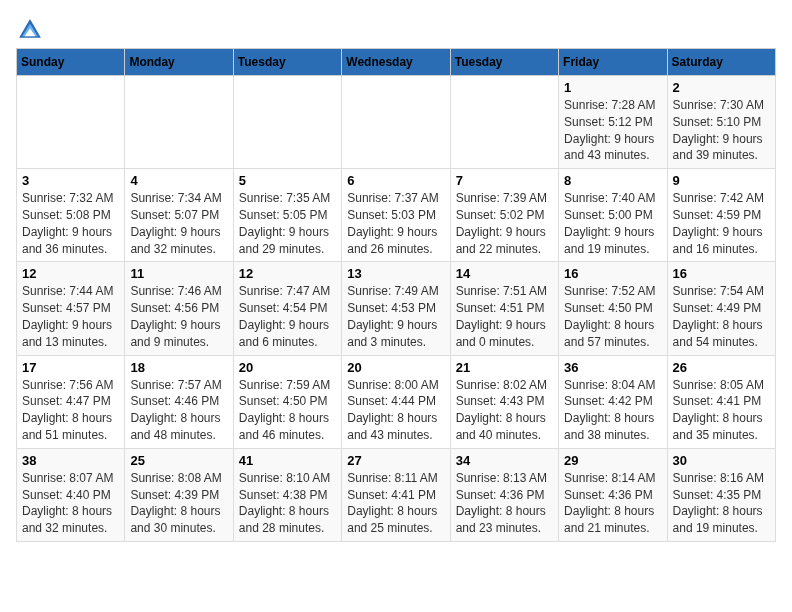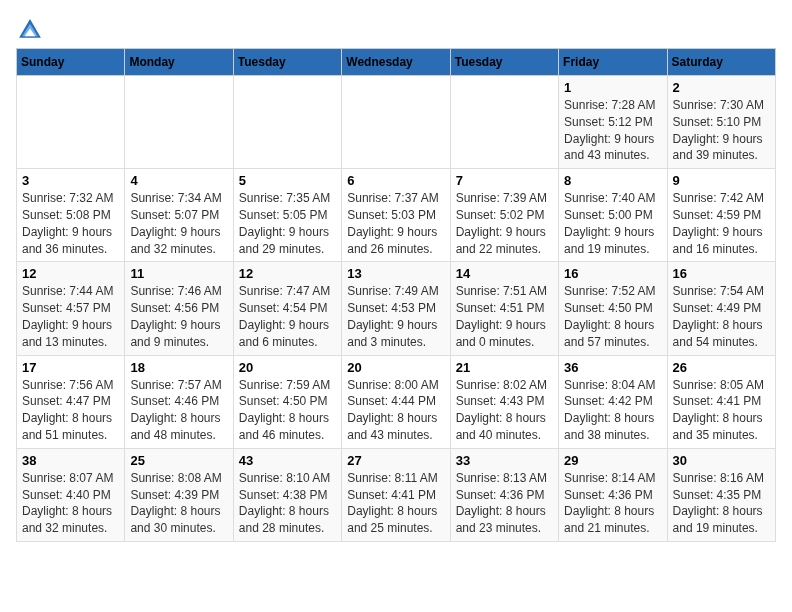--- a/index.html
+++ b/index.html
@@ -283,35 +283,35 @@
 and 32 minutes.</div>
         </td>
         <td>
           <span class="day-num">25</span>
           <div class="day-info">Sunrise: 8:08 AM
 Sunset: 4:39 PM
 Daylight: 8 hours
 and 30 minutes.</div>
         </td>
         <td>
-          <span class="day-num">43</span>
+          <span class="day-num">41</span>
           <div class="day-info">Sunrise: 8:10 AM
 Sunset: 4:38 PM
 Daylight: 8 hours
 and 28 minutes.</div>
         </td>
         <td>
           <span class="day-num">27</span>
           <div class="day-info">Sunrise: 8:11 AM
 Sunset: 4:41 PM
 Daylight: 8 hours
 and 25 minutes.</div>
         </td>
         <td>
-          <span class="day-num">33</span>
+          <span class="day-num">34</span>
           <div class="day-info">Sunrise: 8:13 AM
 Sunset: 4:36 PM
 Daylight: 8 hours
 and 23 minutes.</div>
         </td>
         <td>
           <span class="day-num">29</span>
           <div class="day-info">Sunrise: 8:14 AM
 Sunset: 4:36 PM
 Daylight: 8 hours

